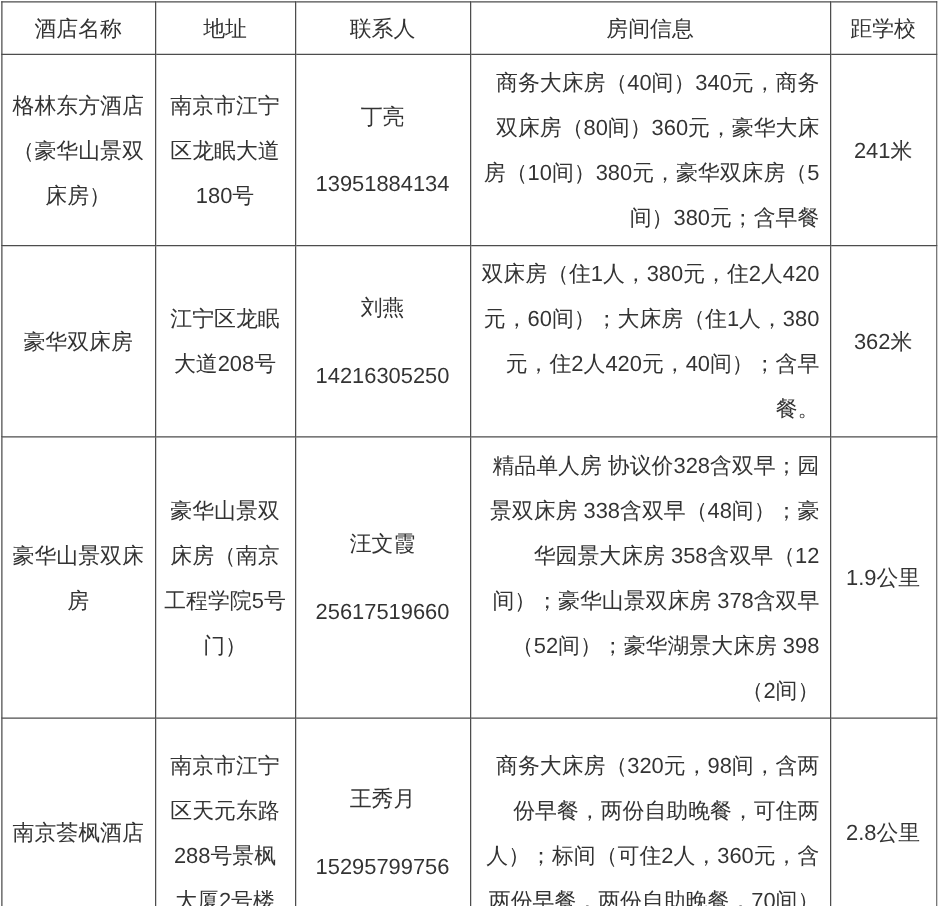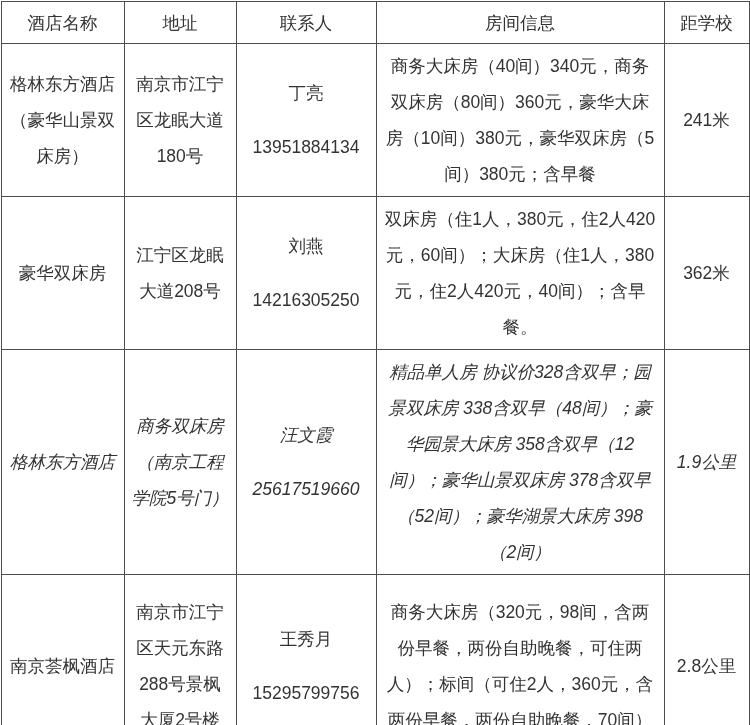--- a/index.html
+++ b/index.html
@@ -35,26 +35,26 @@
     height: 42px;
     text-align: center;
     line-height: 42px;
     padding: 0 2px;
   }
   td.cell-center {
     text-align: center;
     padding: 4px 6px;
   }
   td.cell-rooms {
-    text-align: center;
+    text-align: right;
     padding: 4px 8px;
   }
   tr.row-1 td { height: 147px; }
   tr.row-2 td { height: 145px; }
-  tr.row-3 td { height: 205px; font-style: italic; }
+  tr.row-3 td { height: 205px; }
   tr.row-4 td { height: 183px; }
   .contact-phone {
     margin-top: 18px;
   }
   
   col.c-name  { width: 123px; }
   col.c-addr  { width: 112px; }
   col.c-cont  { width: 140px; }
   col.c-rooms { width: 288px; }
   col.c-dist  { width: 85px; }
@@ -95,22 +95,22 @@
         <td class="cell-center">豪华双床房</td>
         <td class="cell-center">江宁区龙眠大道208号</td>
         <td class="cell-center">
           <div>刘燕</div>
           <div class="contact-phone">14216305250</div>
         </td>
         <td class="cell-rooms">双床房（住1人，380元，住2人420元，60间）；大床房（住1人，380元，住2人420元，40间）；含早餐。</td>
         <td class="cell-center">362米</td>
       </tr>
       <tr class="row-3">
-        <td class="cell-center">格林东方酒店</td>
-        <td class="cell-center">商务双床房（南京工程学院5号门）</td>
+        <td class="cell-center">豪华山景双床房</td>
+        <td class="cell-center">豪华山景双床房（南京工程学院5号门）</td>
         <td class="cell-center">
           <div>汪文霞</div>
           <div class="contact-phone">25617519660</div>
         </td>
         <td class="cell-rooms">精品单人房 协议价328含双早；园景双床房 338含双早（48间）；豪华园景大床房 358含双早（12间）；豪华山景双床房 378含双早（52间）；豪华湖景大床房 398（2间）</td>
         <td class="cell-center">1.9公里</td>
       </tr>
       <tr class="row-4">
         <td class="cell-center">南京荟枫酒店</td>
         <td class="cell-center">南京市江宁区天元东路288号景枫大厦2号楼</td>

